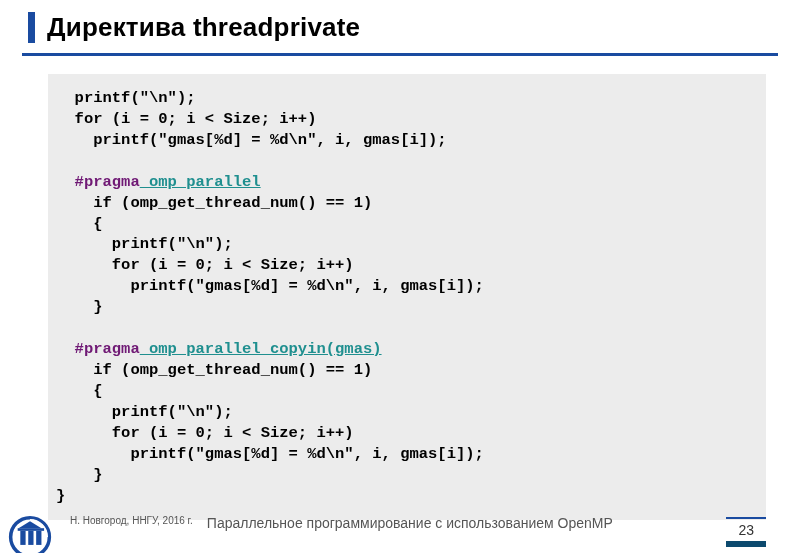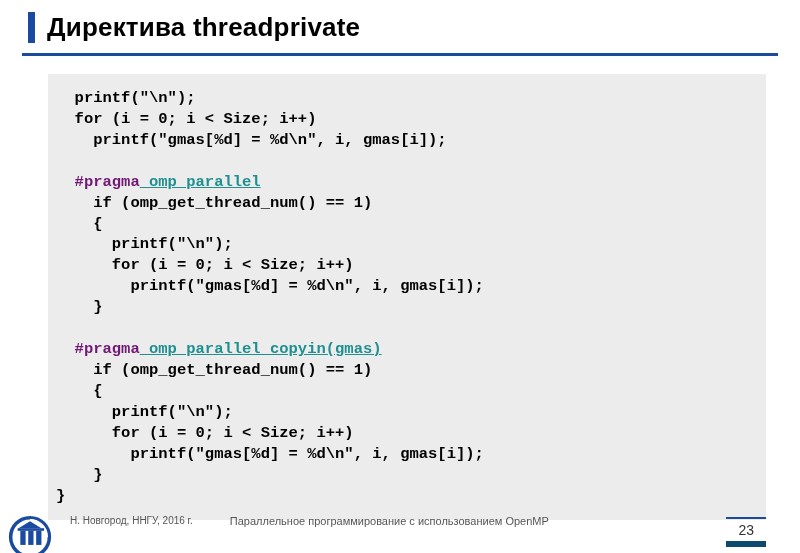--- a/index.html
+++ b/index.html
@@ -11,21 +11,21 @@
   .title { font-size: 26px; font-weight: bold; color: #000; letter-spacing: 0.2px; }
   .rule { margin: 10px 22px 0 22px; height: 3px; background: #1a4ba0; }
   .codebox { margin: 18px 34px 0 48px; background: #ececec; padding: 14px 8px 14px 8px; }
   .code { font-family: "Courier New", monospace; font-size: 15.5px; line-height: 1.35; font-weight: bold; color: #000; white-space: pre; }
   .c-blue { color: #701a75; }
   .c-teal { color: #1f8f8f; text-decoration: underline; }
   .footer { position: absolute; left: 0; right: 8px; bottom: 0; height: 38px; display: flex; align-items: flex-start; }
   .logo { width: 48px; height: 44px; margin-left: 6px; margin-bottom: 4px; }
   .logo svg { width: 100%; height: 100%; }
   .ftext { margin-left: 16px; font-size: 10px; color: #555; }
-  .ftext2 { margin-left: 37px; font-size: 11px; color: #555; }
+  .ftext2 { margin-left: 14px; font-size: 14px; color: #555; }
   .pagebox { position: absolute; right: 26px; bottom: 6px; border-top: 2px solid #1a4ba0; border-bottom: 6px solid #0c4a6e; padding: 3px 12px; font-size: 14px; color: #333; }
 </style>
 </head>
 <body>
 
 <div class="slide">
   <div class="title-wrap">
     <div class="title-bar">
       <div class="accent"></div>
       <div class="title">Директива threadprivate</div>

